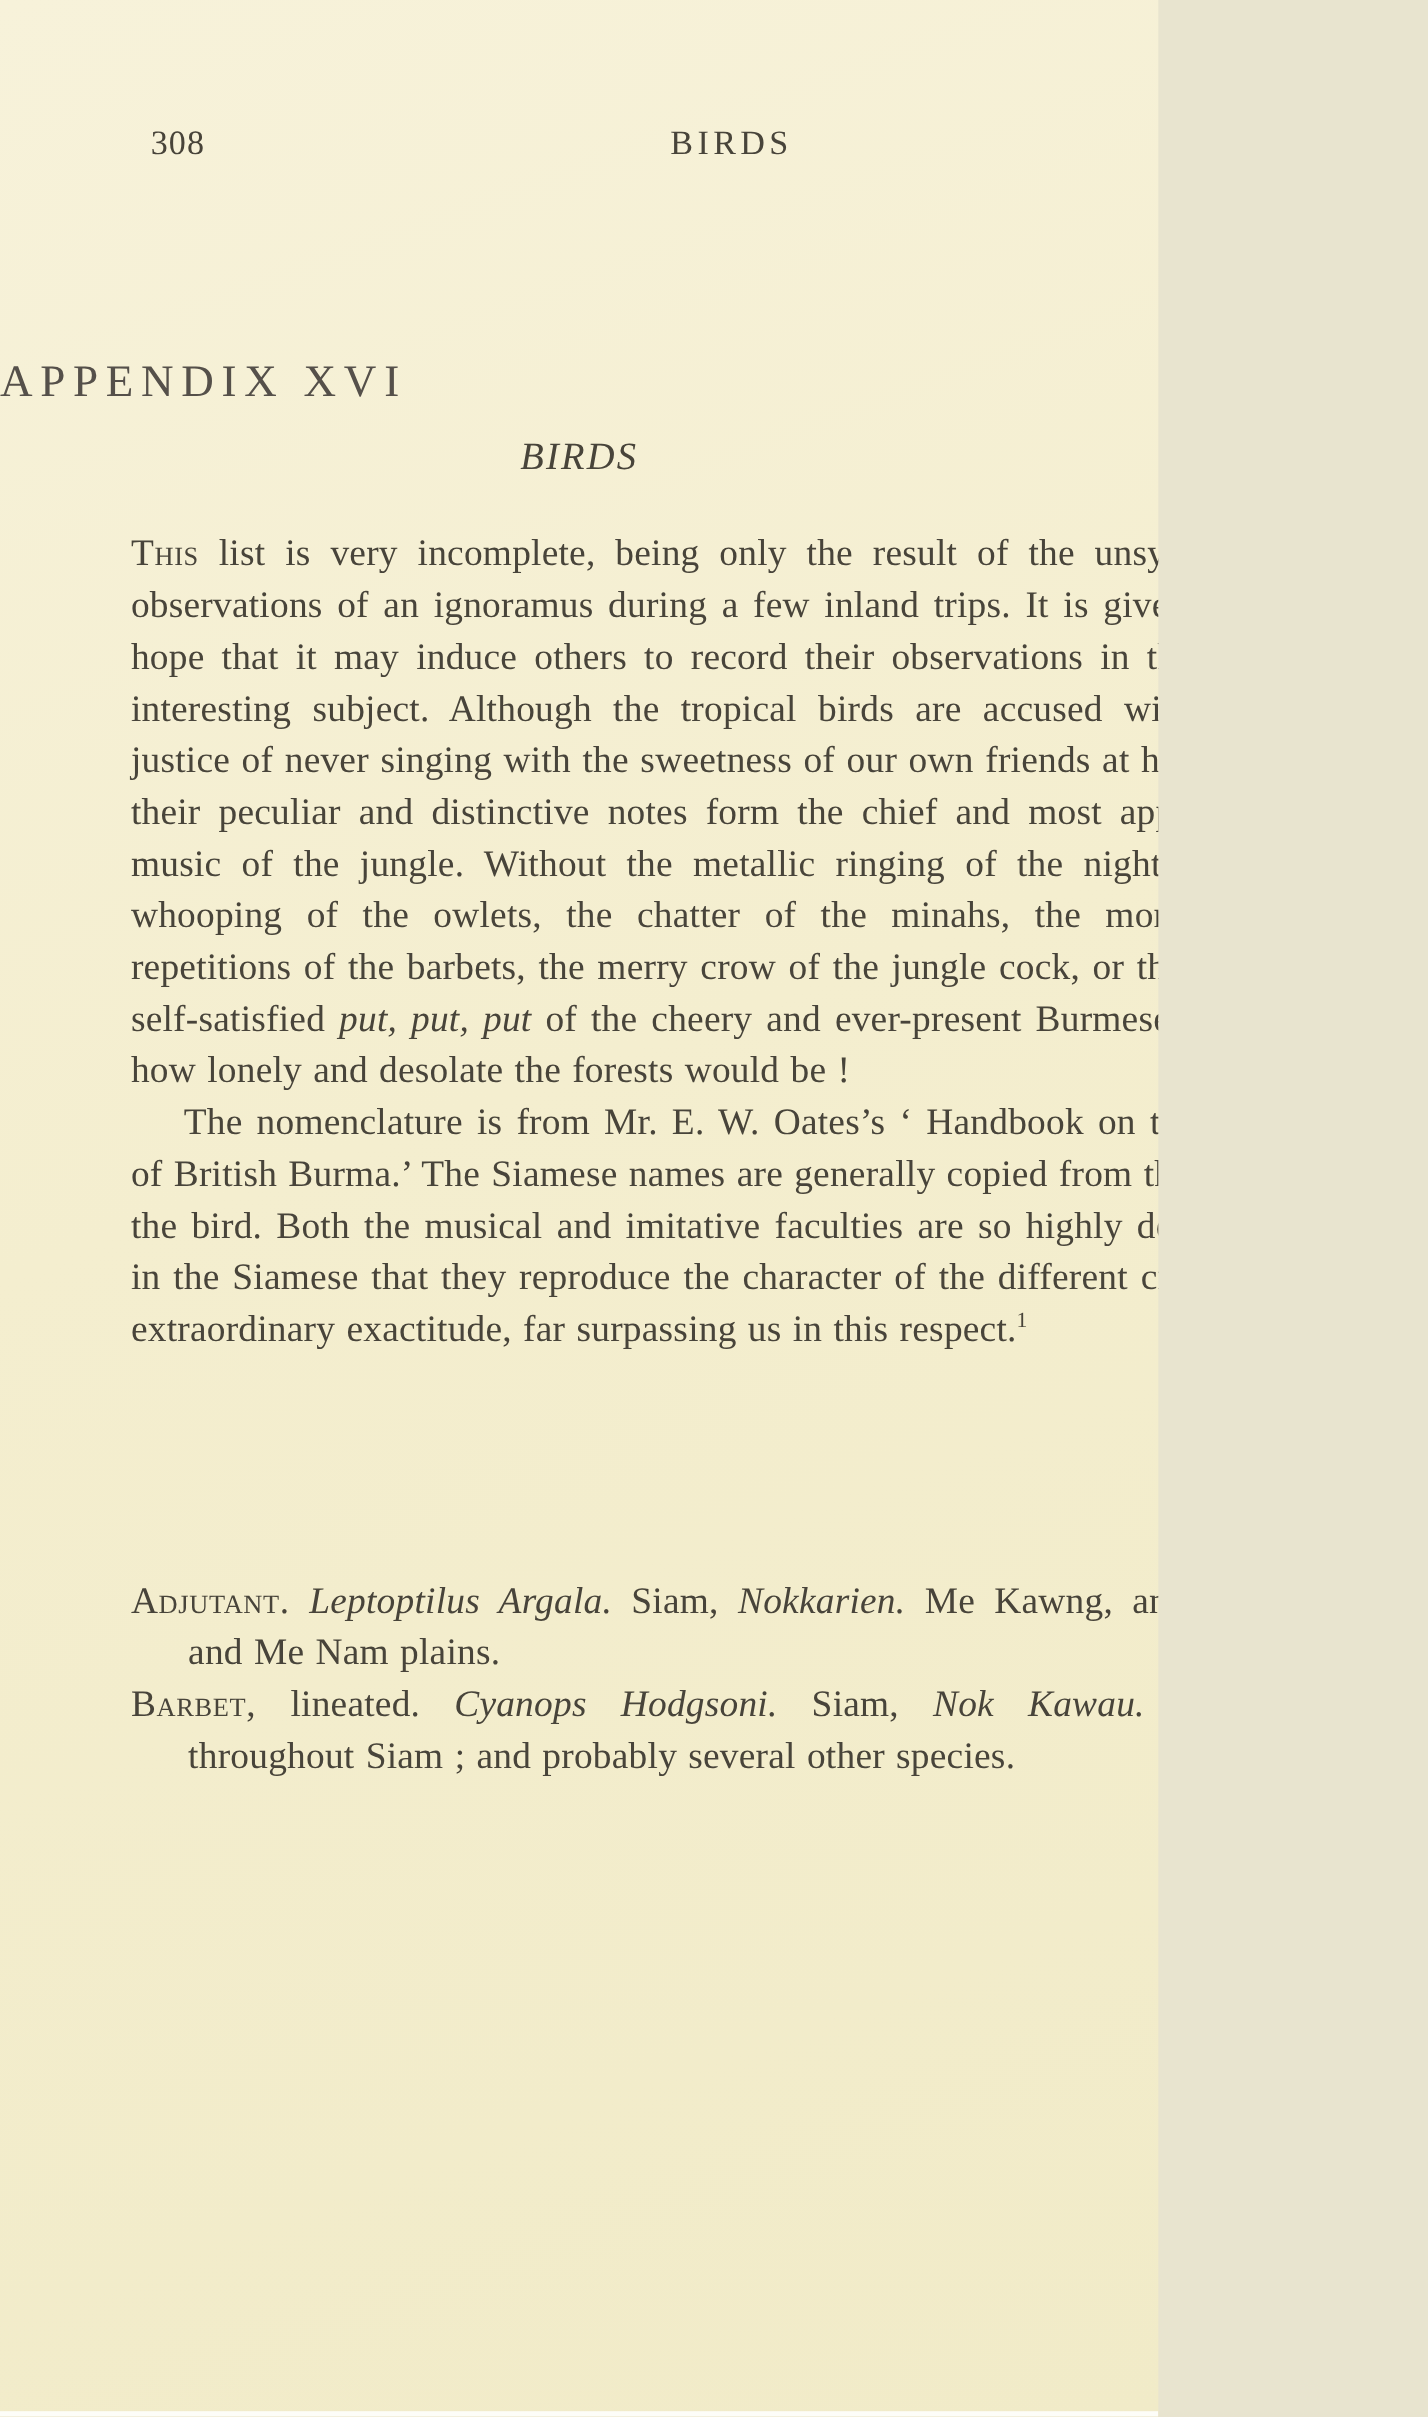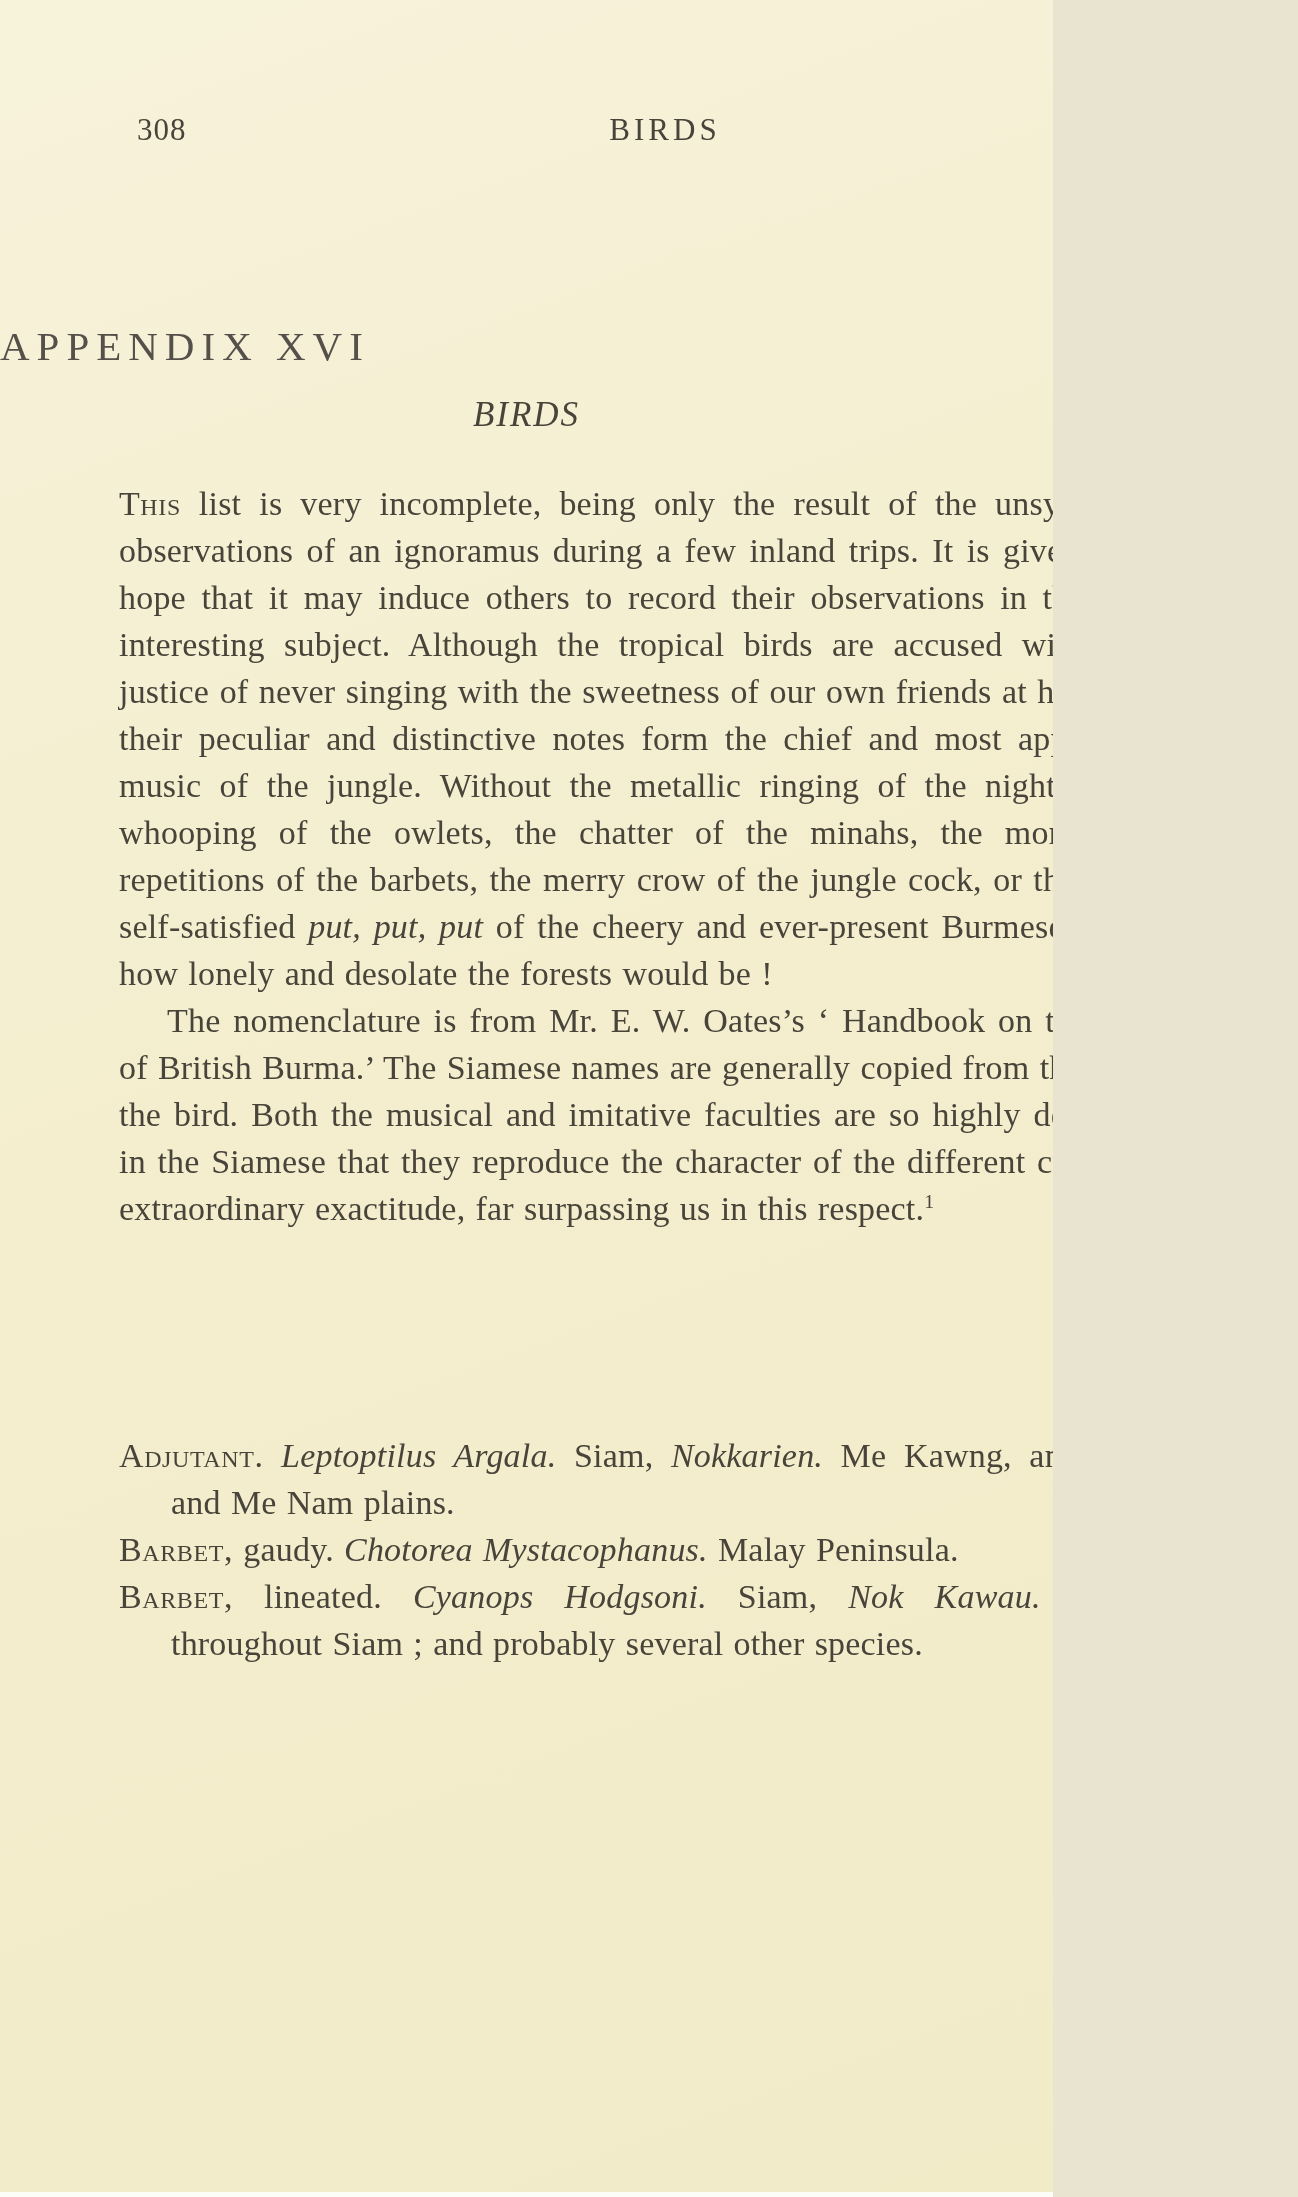--- a/index.html
+++ b/index.html
@@ -65,18 +65,17 @@
   <h1 class="main-title">APPENDIX XVI</h1>
   <h2 class="sub-title">BIRDS</h2>
 
   <section class="text-block" id="paragraphs">
       <p class=""><span class="sc">This</span><span> list is very incomplete, being only the result of the unsystematic observations of an ignoramus during a few inland trips. It is given in the hope that it may induce others to record their observations in this most interesting subject. Although the tropical birds are accused with some justice of never singing with the sweetness of our own friends at home, yet their peculiar and distinctive notes form the chief and most appropriate music of the jungle. Without the metallic ringing of the nightjars, the whooping of the owlets, the chatter of the minahs, the monotonous repetitions of the barbets, the merry crow of the jungle cock, or the highly self-satisfied </span><span class="it">put, put, put</span><span> of the cheery and ever-present Burmese coucal, how lonely and desolate the forests would be !</span></p>
       <p class=" indent"><span>The nomenclature is from Mr. E. W. Oates’s ‘ Handbook on the Birds of British Burma.’ The Siamese names are generally copied from the cry of the bird. Both the musical and imitative faculties are so highly developed in the Siamese that they reproduce the character of the different cries with extraordinary exactitude, far surpassing us in this respect.</span><sup>1</sup></p>
     </section>
 
   <section class="text-block" id="entries">
       <p class="entry"><span class="sc">Adjutant.</span><span> </span><span class="it">Leptoptilus Argala.</span><span> Siam, </span><span class="it">Nokkarien.</span><span> Me Kawng, and Korat and Me Nam plains.</span></p>
-      <p class="entry"><span class="sc">Barbet,</span><span> gaudy. </span><span class="it">Chotorea Mystacophanus.</span><span> Malay Peninsula.</span></p>
       <p class="entry"><span class="sc">Barbet,</span><span> lineated. </span><span class="it">Cyanops Hodgsoni.</span><span> Siam, </span><span class="it">Nok Kawau.</span><span> Jungles throughout Siam ; and probably several other species.</span></p>
     </section>
 
 
 </div>
 
 </body></html>

